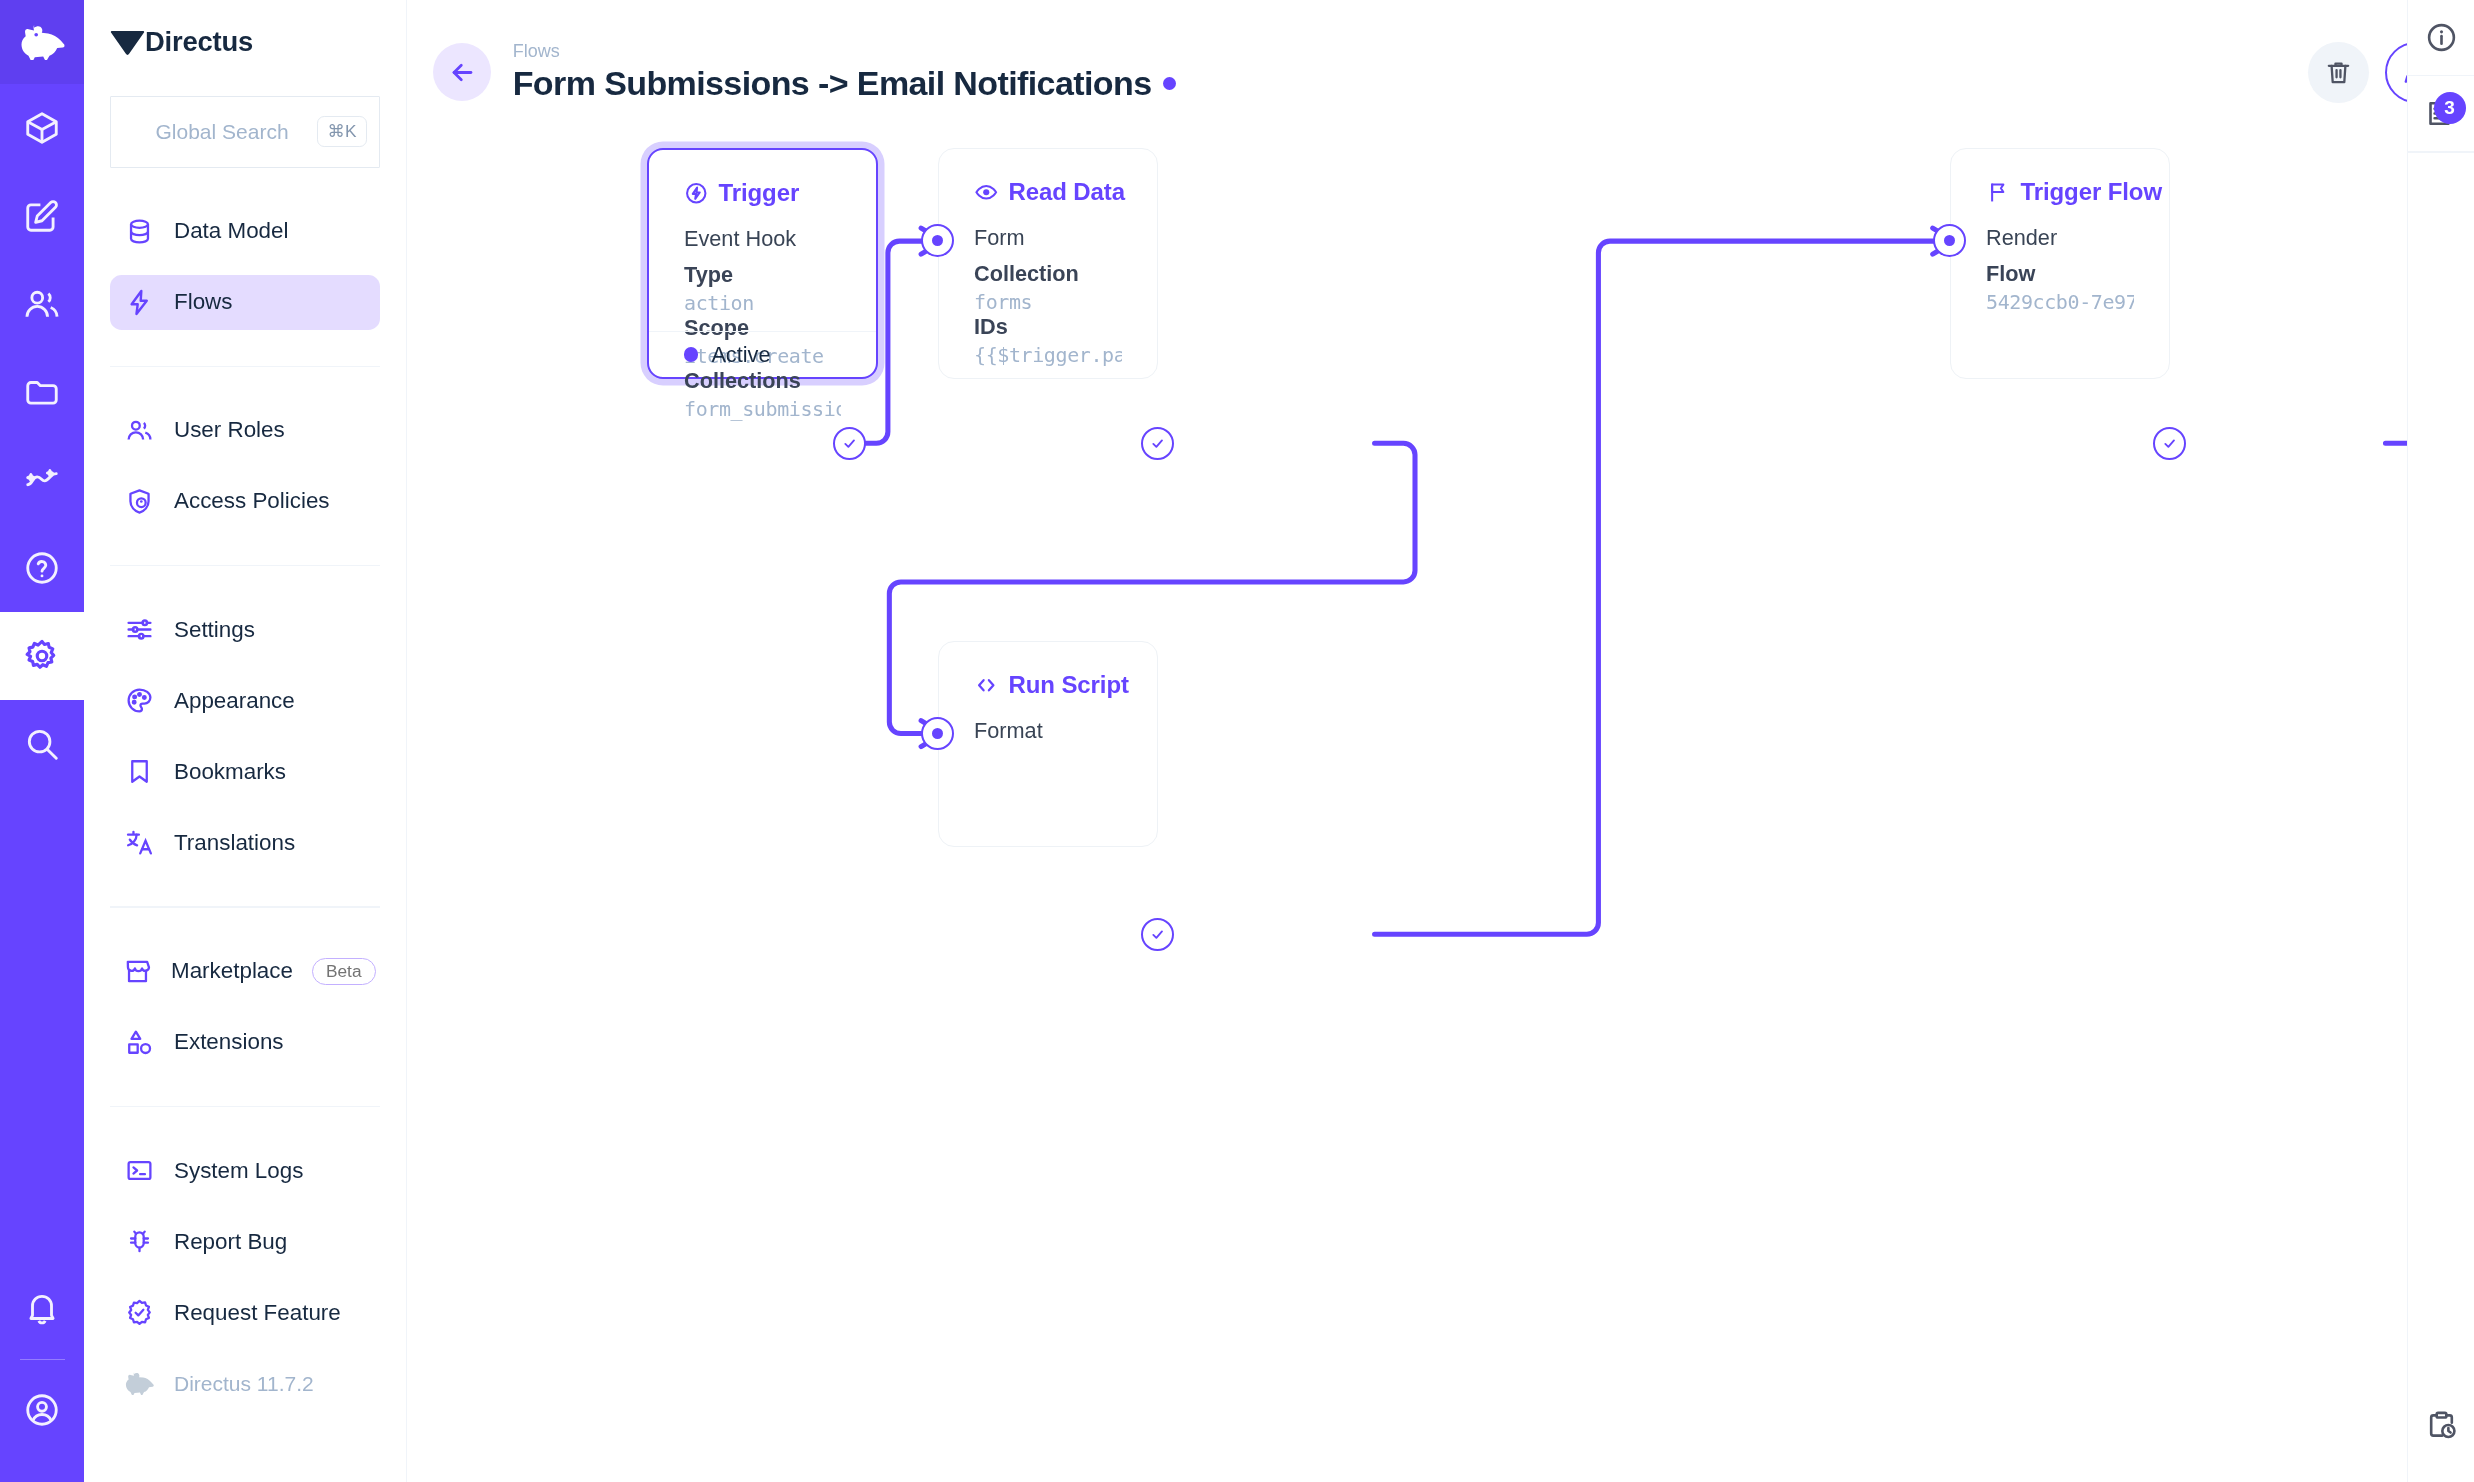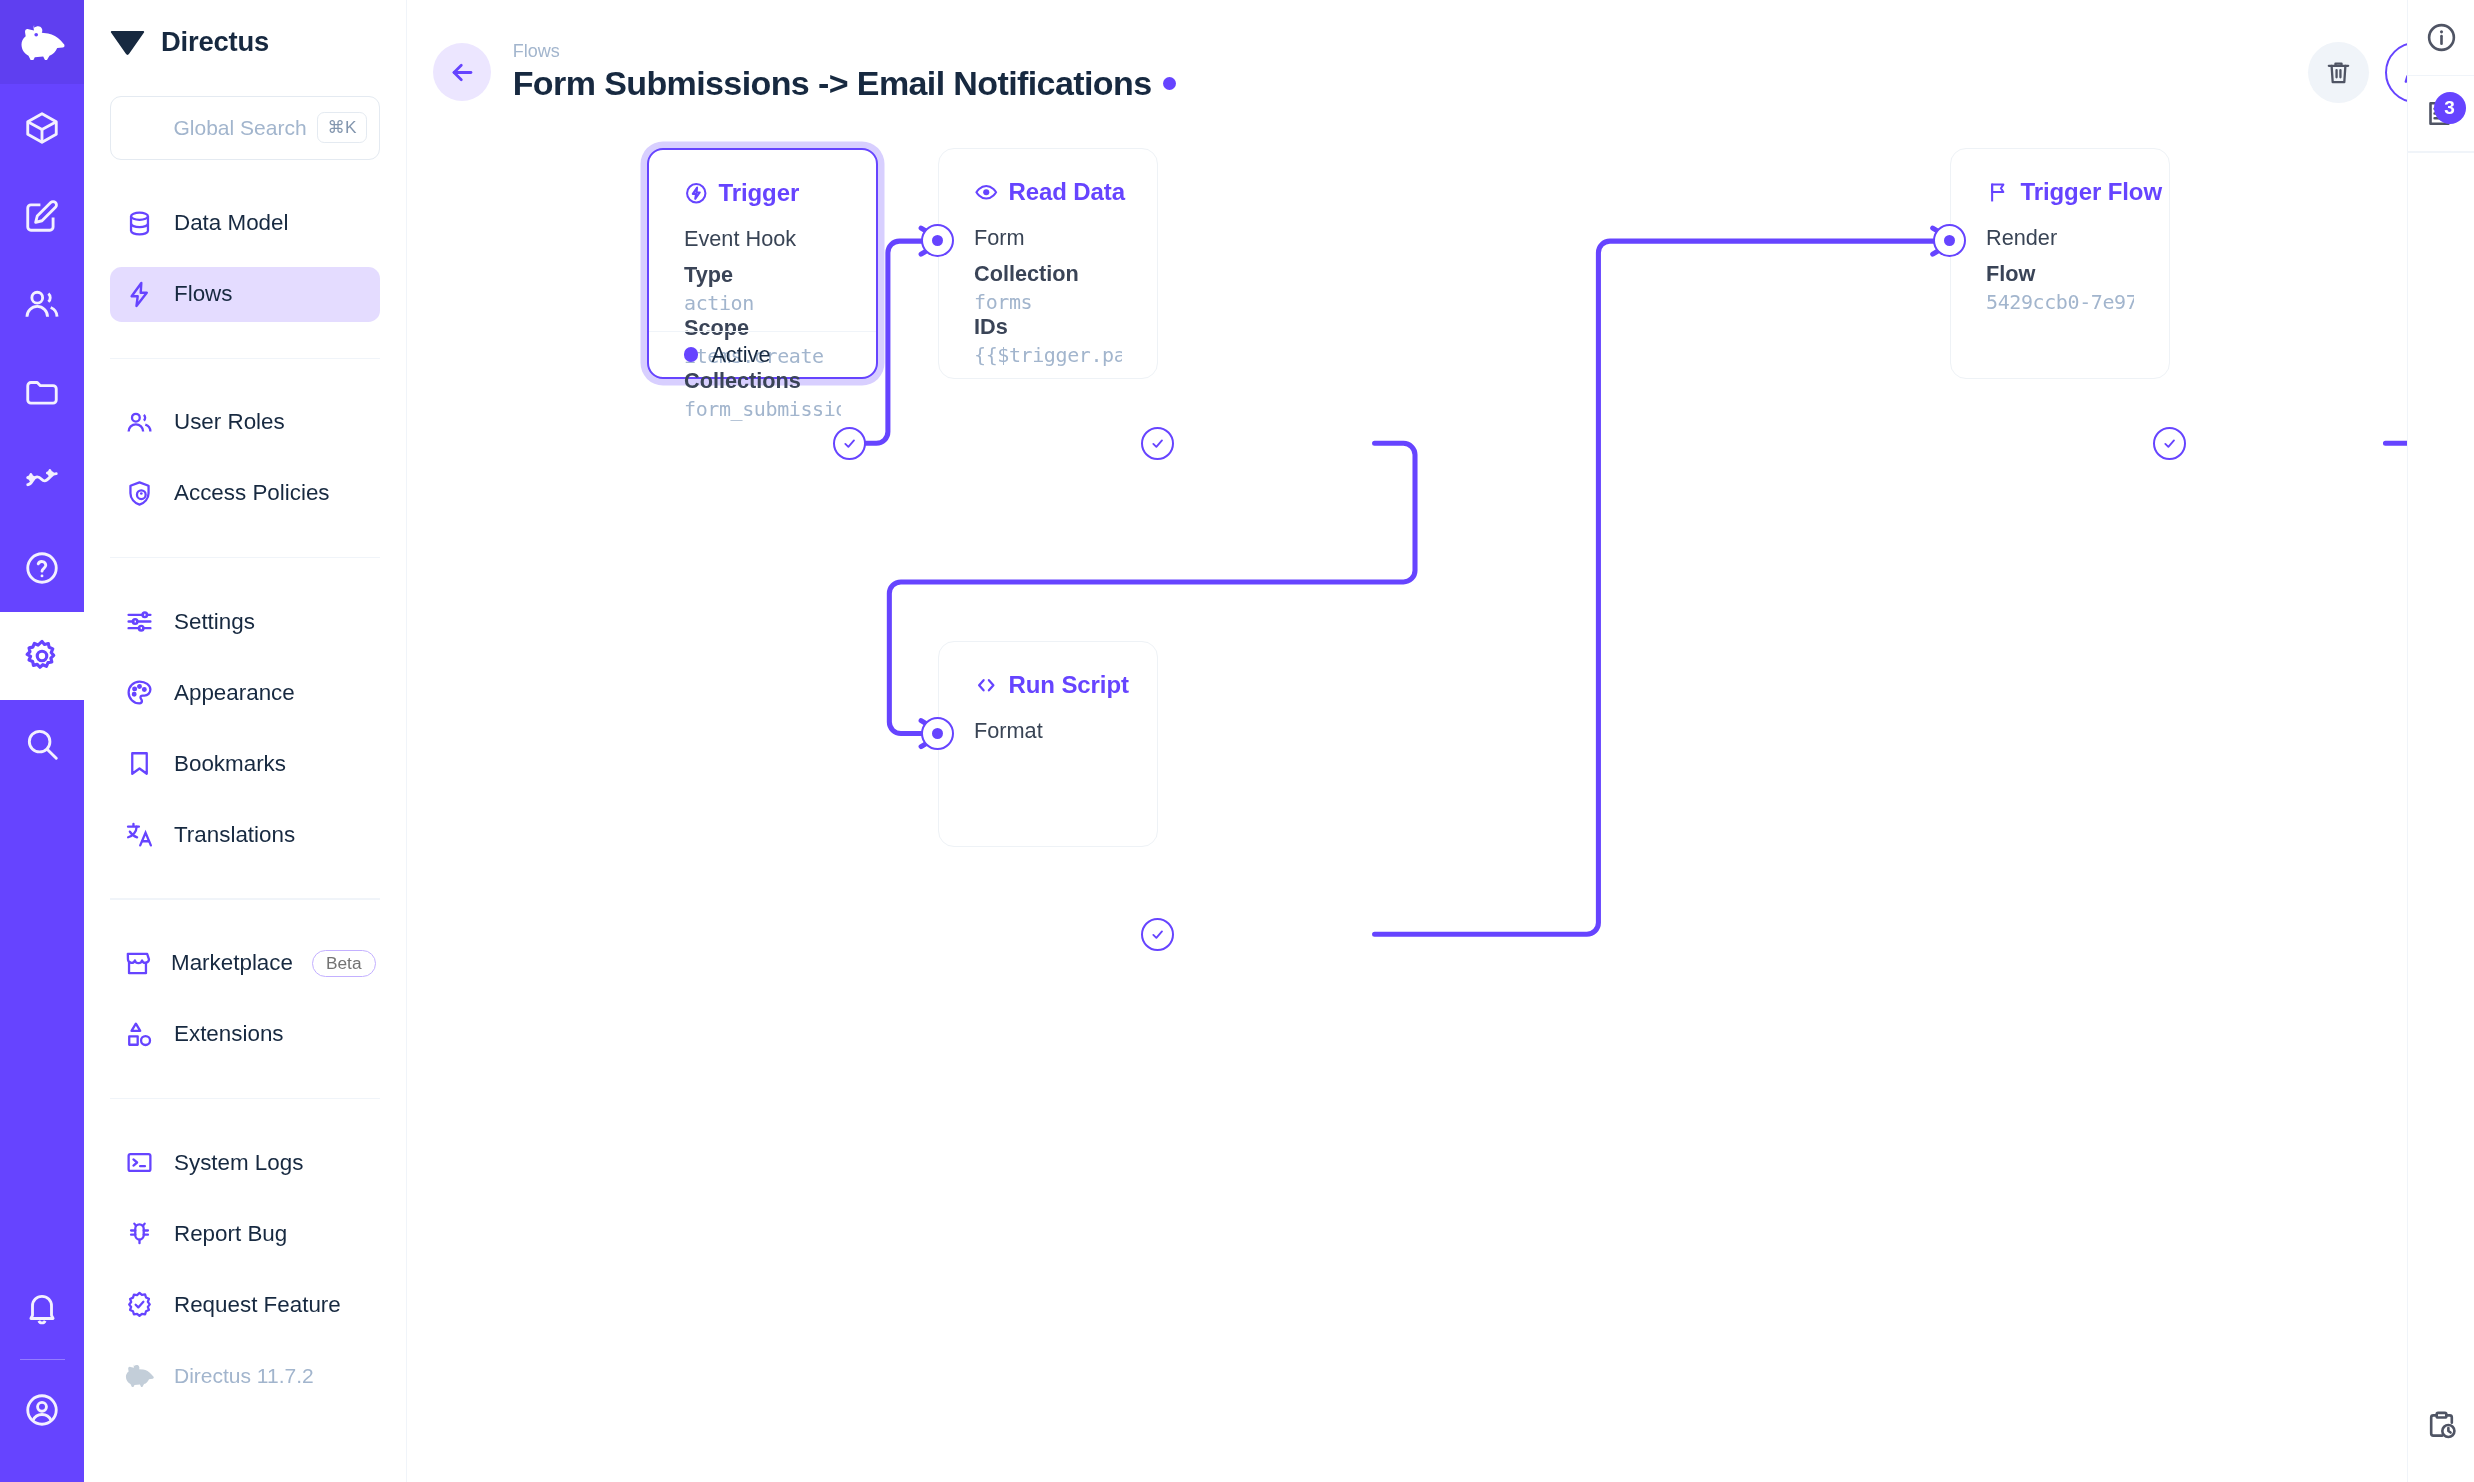--- a/index.html
+++ b/index.html
@@ -47,30 +47,30 @@
 
   
   .nav-sidebar {
     width: 323px; height: 1483px; flex: 0 0 323px;
     background: #ffffff;
     border-right: 1.4px solid #f0f4f9;
     display: flex; flex-direction: column;
   }
   .nav-brand {
     height: 84px; display: flex; align-items: center;
-    padding-left: 26px; gap: 16px;
+    padding-left: 26px; 
   }
   .nav-brand-name {
     font-size: 27.4px; font-weight: 700; color: #172940; letter-spacing: -0.2px;
   }
   .nav-search {
     margin: 11.6px 26px 0 26px;
-    height: 64px; border: 1.4px solid #e4eaf1; border-radius: 11px;
+    height: 72px; border: 1.4px solid #e4eaf1; border-radius: 1px;
     display: flex; align-items: center; justify-content: flex-end;
-    padding-right: 11.6px; gap: 10px;
+    padding-right: 11.6px; gap: 28px;
   }
   .nav-search-placeholder {
     font-size: 21px; color: #a2b5cd; flex: 1 1 auto; text-align: right;
   }
   .nav-search-kbd {
     border: 1.4px solid #e4eaf1; border-radius: 7.2px;
     padding: 4.3px 10px; font-size: 17.3px; color: #8396ae;
   }
   .nav-group { padding-top: 20px; }
   .nav-item {

